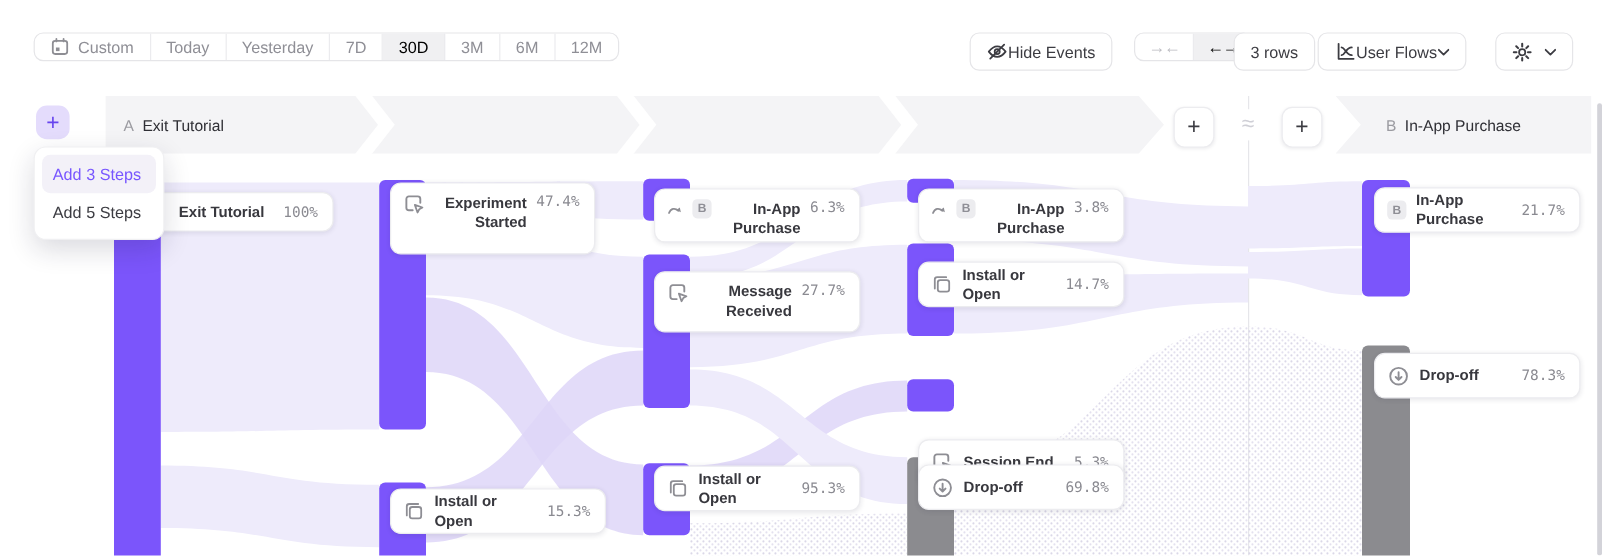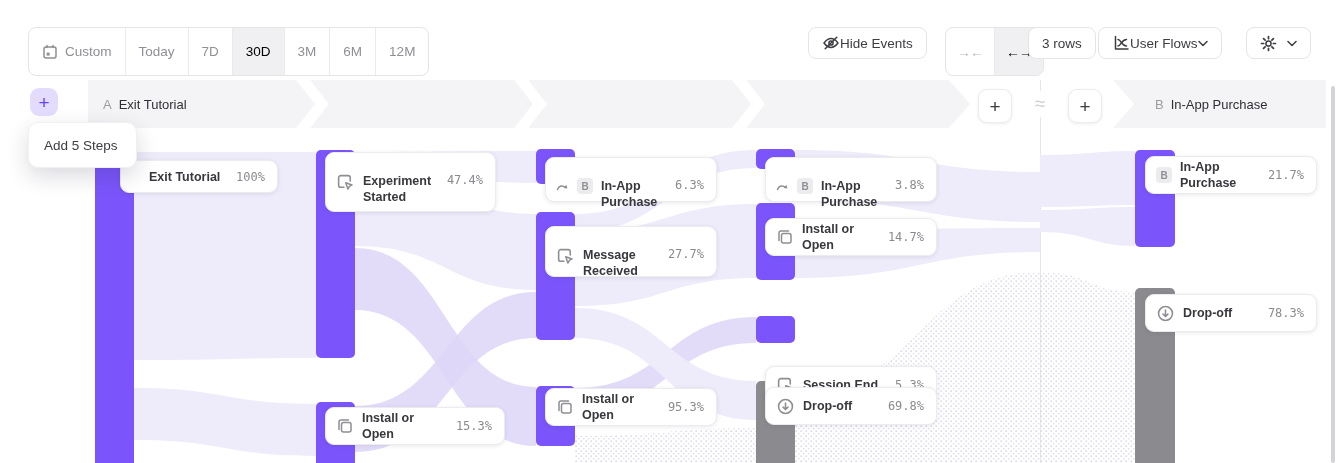--- a/index.html
+++ b/index.html
@@ -3,38 +3,38 @@
 <meta charset="utf-8">
 <style>
   html,body{margin:0;padding:0;background:#fff;}
   body{width:1341px;height:463px;position:relative;overflow:hidden;
        font-family:"Liberation Sans", sans-serif;color:#3c3c42;}
   .abs{position:absolute;}
   
   .btn{position:absolute;top:27px;height:32px;background:#fff;border:1px solid #e5e5e8;
        border-radius:8px;display:flex;align-items:center;gap:0;padding:0 13px;
        font-size:13.5px;color:#3c3c42;box-sizing:border-box;cursor:pointer;}
-  .seg{position:absolute;top:27px;height:49px;border:1px solid #e5e5e8;border-radius:8px;
+  .seg{position:absolute;top:27px;height:24px;border:1px solid #e5e5e8;border-radius:8px;
        display:flex;background:#fff;box-sizing:border-box;overflow:hidden;}
   .seg .cell{display:flex;align-items:center;gap:7px;padding:0 13px;font-size:13.5px;
        color:#8f8f96;border-right:1px solid #ebebee;white-space:nowrap;cursor:pointer;}
   .seg .cell:last-child{border-right:none;justify-content:flex-end;}
   .seg .cell.sel{background:#f0f0f2;color:#000000;font-weight:normal;}
   .arrowseg .cell{padding:0 11px;font-size:14px;letter-spacing:-1px;}
   .dim{color:#bcbcc2;}
   .ico{display:inline-flex;align-items:center;justify-content:center;}
   
   .bandtxt{position:absolute;top:80px;height:48px;display:flex;align-items:center;gap:7px;
        font-size:13px;color:#2f2f35;}
   .bletter{color:#9b9ba1;}
   
   .card{position:absolute;background:#fff;border:1px solid #ececef;border-radius:9px;
         box-shadow:0 1px 4px rgba(25,25,55,.10);display:flex;align-items:center;
         padding:6px 12px 6px 10px;box-sizing:border-box;gap:8px;cursor:pointer;}
-  .card.twoline{align-items:flex-start;padding-top:20px;}
+  .card.twoline{align-items:flex-start;padding-top:8px;text-align:right;}
   .nlabel{font-size:12.5px;font-weight:bold;color:#38383e;line-height:16px;flex:1;}
   .npct{font-family:"DejaVu Sans Mono", monospace;font-size:12px;color:#8a8a91;
         white-space:nowrap;margin-left:auto;}
   .bbadge{width:16px;height:16px;border-radius:4px;background:#ececef;color:#8f8f96;
         font-size:10px;display:flex;align-items:center;justify-content:center;flex:none;font-weight:bold;}
   .nicon{flex:none;display:flex;align-items:center;justify-content:center;}
   
   .plusbtn{position:absolute;display:flex;align-items:center;justify-content:center;
         border-radius:9px;cursor:pointer;font-size:19px;line-height:1;}
   .menu{position:absolute;left:28px;top:122px;width:109px;background:#fff;border-radius:10px;
@@ -133,20 +133,23 @@
           <path d="M5 1.5 v2 M11 1.5 v2"></path>
           <rect x="4.6" y="8.6" width="3" height="3" fill="#8e8e94" stroke="none"></rect>
         </svg>
     </span>
     <span>Custom</span>
   </div>
   <div class="cell">
       <span>Today</span>
     </div>
   <div class="cell">
+      <span>Yesterday</span>
+    </div>
+  <div class="cell">
       <span>7D</span>
     </div>
   <div class="cell sel">
       <span>30D</span>
     </div>
   <div class="cell">
       <span>3M</span>
     </div>
   <div class="cell">
       <span>6M</span>
@@ -226,20 +229,23 @@
   <span>+</span>
 </div>
 <div class="approx">
     <span>≈</span>
   </div>
 
 <div class="plusbtn" style="left:30px;top:88px;width:28px;height:28px;background:#e4dcfc;color:#6745ee;">
   <span>+</span>
 </div>
 <div class="menu">
+  <div class="mitem sel">
+      <span>Add 3 Steps</span>
+    </div>
   <div class="mitem">
       <span>Add 5 Steps</span>
     </div>
 </div>
 
 <div class="card" style="left:120px;top:160px;width:158px;height:33px;padding-left:28px;z-index:10;">
   <span class="nlabel">Exit Tutorial</span>
   <span class="npct">100%</span>
 </div>
 

